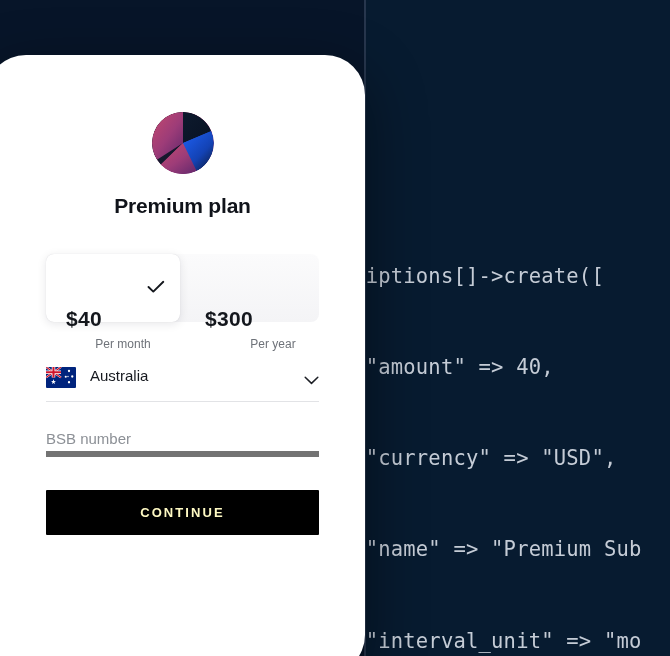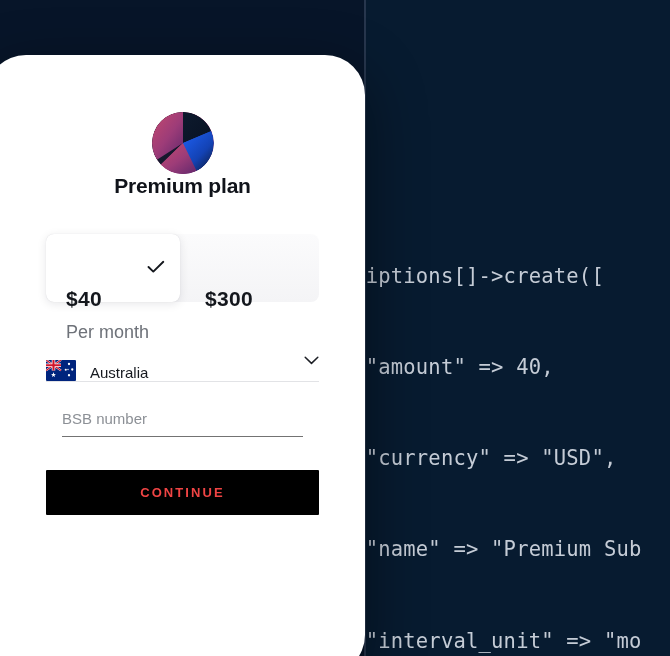--- a/index.html
+++ b/index.html
@@ -71,20 +71,21 @@
     width: 62px;
     height: 62px;
     border-radius: 50%;
     overflow: hidden;
     display: block;
   }
 
   
   #plan-title {
     text-align: center;
+    margin-top: 20px;
     font-size: 21px;
     font-weight: bold;
     color: #10131a;
     letter-spacing: -0.2px;
   }
 
   
   #pricing {
     margin: 36px 46px 0 46px;
     height: 68px;
@@ -107,39 +108,40 @@
   #opt-year  { left: 155px; width: 140px; padding-left: 4px; }
   .price-amount {
     font-size: 21px;
     font-weight: bold;
     color: #14171d;
     letter-spacing: 0.3px;
     line-height: 24px;
     margin-top: 40px;
   }
   .price-period {
-    font-size: 18px;
+    font-size: 12px;
     color: #6e7279;
-    margin-top: 13px;
+    margin-top: 5px;
     line-height: 16px;
+    text-align: center;
   }
   #check-icon {
     position: absolute;
     right: 15px;
     top: 26px;
     width: 18px;
     height: 14px;
   }
 
   
   #country-row {
     margin: 45px 46px 0 46px;
     height: 35px;
     display: flex;
-    align-items: flex-end;
+    align-items: flex-start;
     border-bottom: 1px solid #e2e3e6;
     position: relative;
   }
   #flag-icon {
     width: 30px;
     height: 21px;
     display: block;
     flex: 0 0 auto;
     border-radius: 1px;
   }
@@ -151,45 +153,45 @@
   #chevron-icon {
     position: absolute;
     right: 0;
     top: 9px;
     width: 15px;
     height: 9px;
   }
 
   
   .field {
-    margin: 0 62px;
+    margin: 0 46px;
     padding-top: 28px;
     height: 55px;
-    border-bottom: 1px solid #737373;
+    border-bottom: 6px solid #737373;
   }
   .field input {
     width: 100%;
     border: 0;
     outline: 0;
     background: transparent;
     font-family: "Liberation Sans", sans-serif;
     font-size: 15px;
     color: #16191f;
     padding: 0 0 5px 0;
   }
   .field input::placeholder { color: #8c9096; opacity: 1; }
 
   
   #continue-button {
     display: block;
     margin: 33px 46px 0 46px;
     width: calc(100% - 92px);
     height: 45px;
     background: #000000;
-    color: #ef4444;
+    color: #fef9c3;
     border: 0;
     border-radius: 1px;
     font-family: "Liberation Sans", sans-serif;
     font-size: 13px;
     font-weight: bold;
     letter-spacing: 2.1px;
     cursor: pointer;
   }
 </style>
 </head>
@@ -248,20 +250,21 @@
   <div id="pricing">
     <div class="price-option selected" id="opt-month">
       <div class="price-amount">$40</div>
       <div class="price-period">Per month</div>
       <svg id="check-icon" viewBox="0 0 18 14">
         <path d="M1.5 7 L6.3 11.6 L16.3 1.8" fill="none" stroke="#14171d" stroke-width="1.9" stroke-linecap="round" stroke-linejoin="round"></path>
       </svg>
     </div>
     <div class="price-option" id="opt-year">
       <div class="price-amount">$300</div>
+      <div class="price-period">Per year</div>
     </div>
   </div>
 
   <div id="country-row">
     <svg id="flag-icon" viewBox="0 0 60 42">
       <rect width="60" height="42" fill="#00247d"></rect>
       <g>
         <rect x="0" y="0" width="30" height="21" fill="#00247d"></rect>
         <path d="M0 0 L30 21 M30 0 L0 21" stroke="#ffffff" stroke-width="4.2"></path>
         <path d="M0 0 L30 21 M30 0 L0 21" stroke="#cf142b" stroke-width="2.4"></path>

